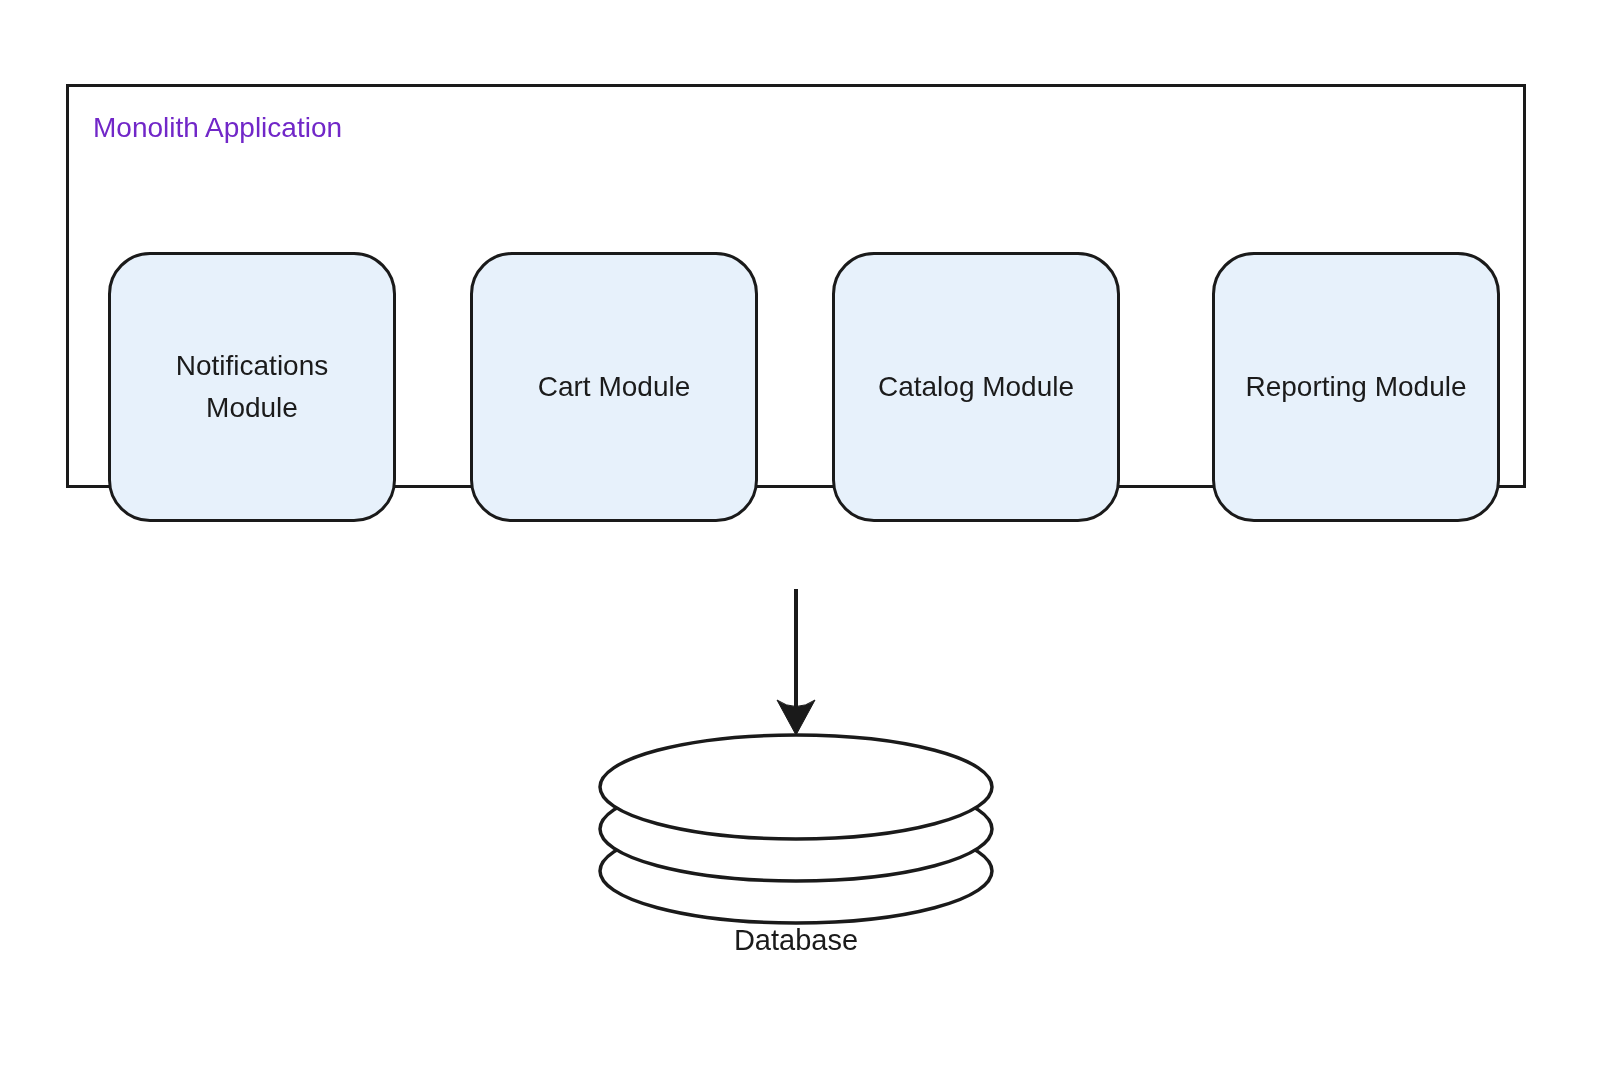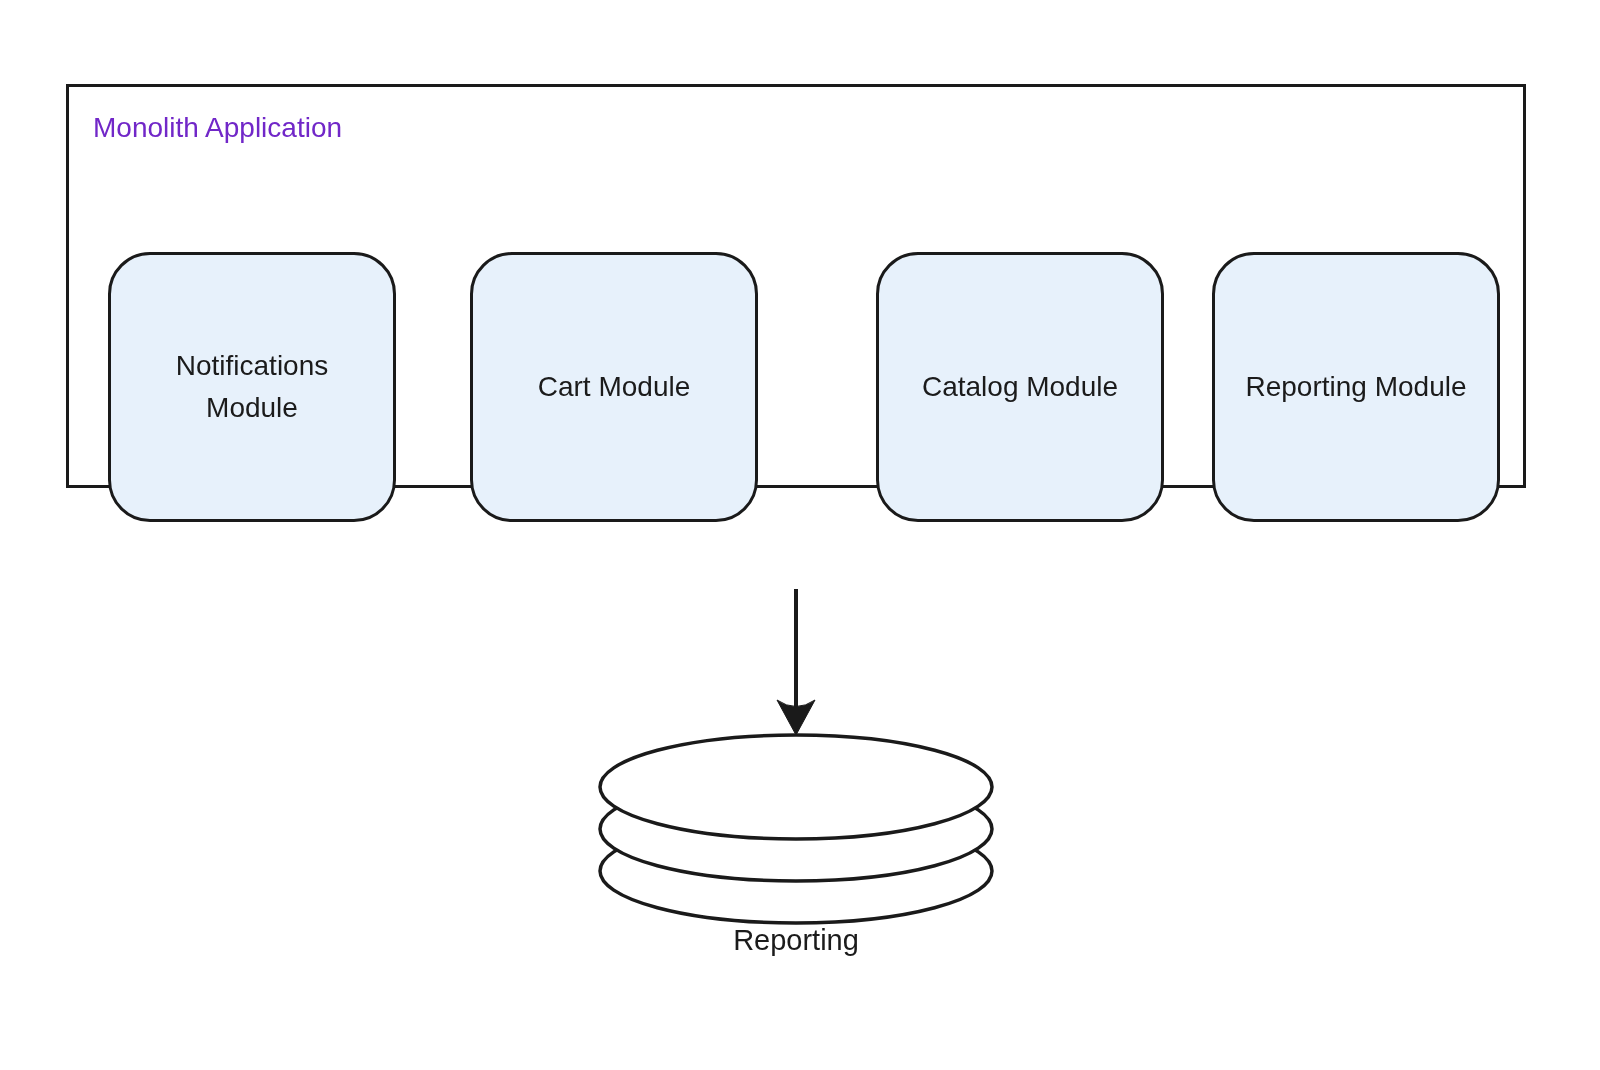--- a/index.html
+++ b/index.html
@@ -40,21 +40,21 @@
     align-items: center;
     justify-content: center;
     text-align: center;
     font-size: 28px;
     line-height: 1.5;
     color: #1b1b1b;
     padding: 0 22px;
   }
   .module-1 { left: 108px; }
   .module-2 { left: 470px; }
-  .module-3 { left: 876px; }
+  .module-3 { left: 832px; }
   .module-4 { left: 1194px; margin-left: 18px; }
   .diagram-svg {
     position: absolute;
     left: 0; top: 0;
     width: 1600px; height: 1070px;
     pointer-events: none;
   }
   .database-label {
     position: absolute;
     left: 646px; top: 924px;
@@ -93,15 +93,15 @@
       <path d="M 777 700 Q 796 713 815 700 L 796 735 Z" fill="#1a1a1a" stroke="#1a1a1a" stroke-width="1" stroke-linejoin="round"></path>
     </g>
 
     <g>
       <ellipse cx="796" cy="871" rx="196" ry="52" fill="#ffffff" stroke="#1a1a1a" stroke-width="3.5"></ellipse>
       <ellipse cx="796" cy="829" rx="196" ry="52" fill="#ffffff" stroke="#1a1a1a" stroke-width="3.5"></ellipse>
       <ellipse cx="796" cy="787" rx="196" ry="52" fill="#ffffff" stroke="#1a1a1a" stroke-width="3.5"></ellipse>
     </g>
   </svg>
 
-  <div class="database-label">Reporting</div>
+  <div class="database-label">Database</div>
 
 </div>
 
 </body></html>

